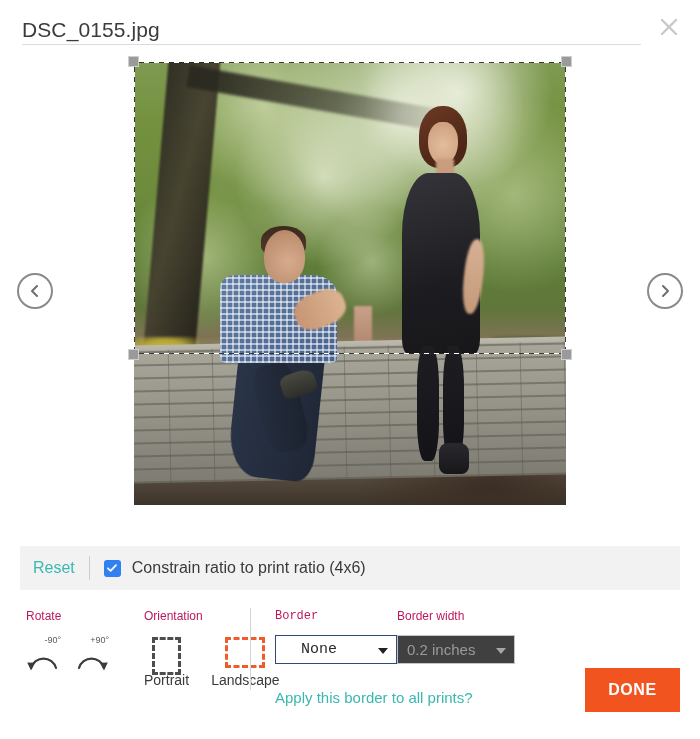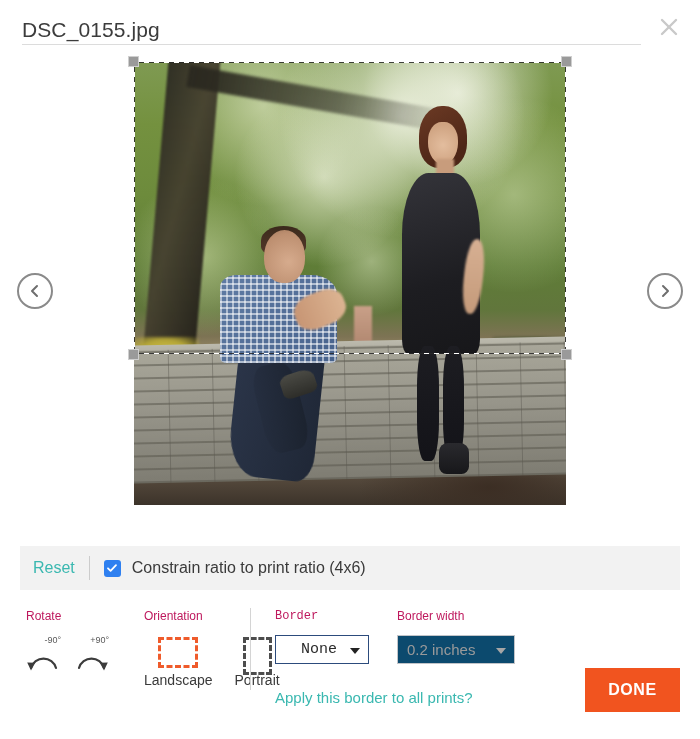--- a/index.html
+++ b/index.html
@@ -413,24 +413,24 @@
     background: #ffffff;
     border: 1px solid #2c4b7c;
     display: flex;
     align-items: center;
     padding: 0 26px 0 9px;
     font-size: 15px;
     color: #2b2b2b;
     cursor: pointer;
     white-space: nowrap;
   }
-  .sel.w1 { width: 94px; padding-left: 25px; }
+  .sel.w1 { width: 122px; padding-left: 25px; }
   .sel.disabled {
     width: 118px;
-    background: #0c4a6e;
+    background: #404040;
     border: 1px solid #c2c4c8;
     color: #9a9a9a;
     cursor: default;
   }
   .caret {
     position: absolute;
     right: 8px; top: 50%;
     margin-top: -2px;
     width: 0; height: 0;
     border-left: 5px solid transparent;
@@ -572,26 +572,26 @@
             </svg>
           </span>
         </div>
       </div>
     </div>
 
     <div class="tool-group g-orient">
       <div class="group-title">Orientation</div>
       <div class="orient-items">
         <div class="orient-item">
+          <div class="orient-box portrait"></div>
+          <div class="orient-label">Portrait</div>
+        </div>
+        <div class="orient-item">
           <div class="orient-box landscape"></div>
           <div class="orient-label">Landscape</div>
-        </div>
-        <div class="orient-item">
-          <div class="orient-box portrait"></div>
-          <div class="orient-label">Portrait</div>
         </div>
       </div>
     </div>
 
     <div class="v-div"></div>
 
     <div class="tool-group g-border">
       <div class="group-title">Border</div>
       <div class="sel w1">
         <span>None</span>

